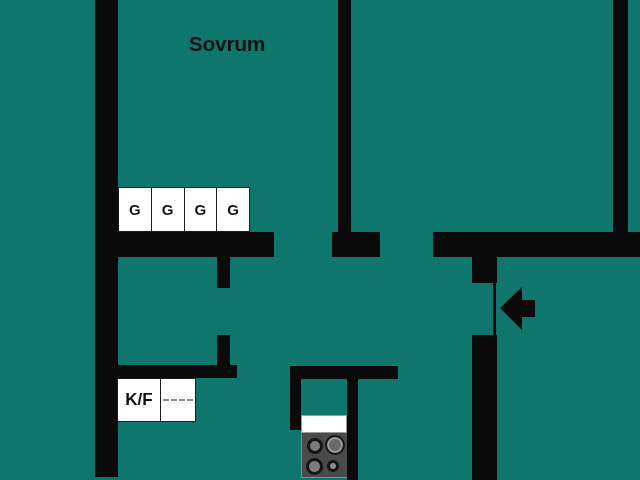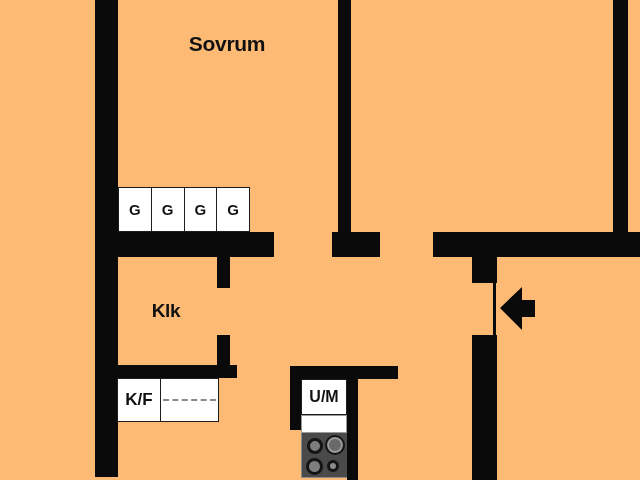--- a/index.html
+++ b/index.html
@@ -1,17 +1,17 @@
 <!DOCTYPE html>
 <html><head>
 <meta charset="utf-8">
 <style>
   html,body{margin:0;padding:0;background:#ffffff;}
   .plan{
-    position:relative;width:640px;height:480px;background:#fdba74;overflow:hidden;
+    position:relative;width:640px;height:480px;background:#0f766e;overflow:hidden;
     font-family:"Liberation Sans", sans-serif;
   }
   .wall{position:absolute;background:#0a0a0a;}
   
   .w-left-outer      {left:95px;  top:0;     width:23px;  height:477px;}
   .w-room-divider    {left:338px; top:0;     width:13px;  height:232px;}
   .w-right-outer     {left:613px; top:0;     width:15px;  height:232px;}
   .w-south-sovrum    {left:95px;  top:232px; width:179px; height:25px;}
   .w-t-block         {left:332px; top:232px; width:48px;  height:25px;}
   .w-south-vardagsrum{left:433px; top:232px; width:207px; height:25px;}
@@ -41,21 +41,21 @@
   }
   .g-cell{
     flex:1 1 0;box-sizing:border-box;border-left:1px solid #1c1c1c;
     display:flex;align-items:center;justify-content:center;
     font-weight:700;font-size:15px;color:#111;background:#fff;
   }
   .g-cell:first-child{border-left:none;}
 
   
   .kf-unit{
-    position:absolute;left:117px;top:378px;width:102px;height:44px;
+    position:absolute;left:117px;top:378px;width:79px;height:44px;
     box-sizing:border-box;border:1px solid #1c1c1c;background:#fff;display:flex;
   }
   .kf-left{
     width:43px;box-sizing:border-box;border-right:1px solid #1c1c1c;
     display:flex;align-items:center;justify-content:center;
     font-weight:700;font-size:17px;color:#111;
   }
   .kf-right{flex:1;position:relative;}
   .kf-dash{
     position:absolute;left:2px;right:2px;top:20px;height:0;
@@ -103,21 +103,20 @@
   <div class="wall w-klk-stub-lower"></div>
   <div class="wall w-klk-bottom"></div>
   <div class="wall w-entry-stub-upper"></div>
   <div class="wall w-entry-lower"></div>
   <div class="wall w-entry-door-line"></div>
   <div class="wall w-kitchen-top"></div>
   <div class="wall w-um-left"></div>
   <div class="wall w-um-right"></div>
 
   <div class="room-label lbl-sovrum">Sovrum</div>
-  <div class="room-label lbl-klk">Klk</div>
 
   <div class="wardrobes">
     <div class="g-cell">
         <span>G</span>
       </div>
     <div class="g-cell">
         <span>G</span>
       </div>
     <div class="g-cell">
         <span>G</span>
@@ -127,23 +126,20 @@
       </div>
   </div>
 
   <div class="kf-unit">
     <div class="kf-left">K/F</div>
     <div class="kf-right">
       <div class="kf-dash"></div>
     </div>
   </div>
 
-  <div class="um-unit">
-    <span>U/M</span>
-  </div>
   <div class="um-shelf"></div>
 
   <div class="stove">
     <div class="burner burner-tl"></div>
     <div class="burner burner-tr"></div>
     <div class="burner burner-bl"></div>
     <div class="burner burner-br"></div>
   </div>
 
   <svg class="entry-arrow" viewBox="0 0 35 43" xmlns="http://www.w3.org/2000/svg">

